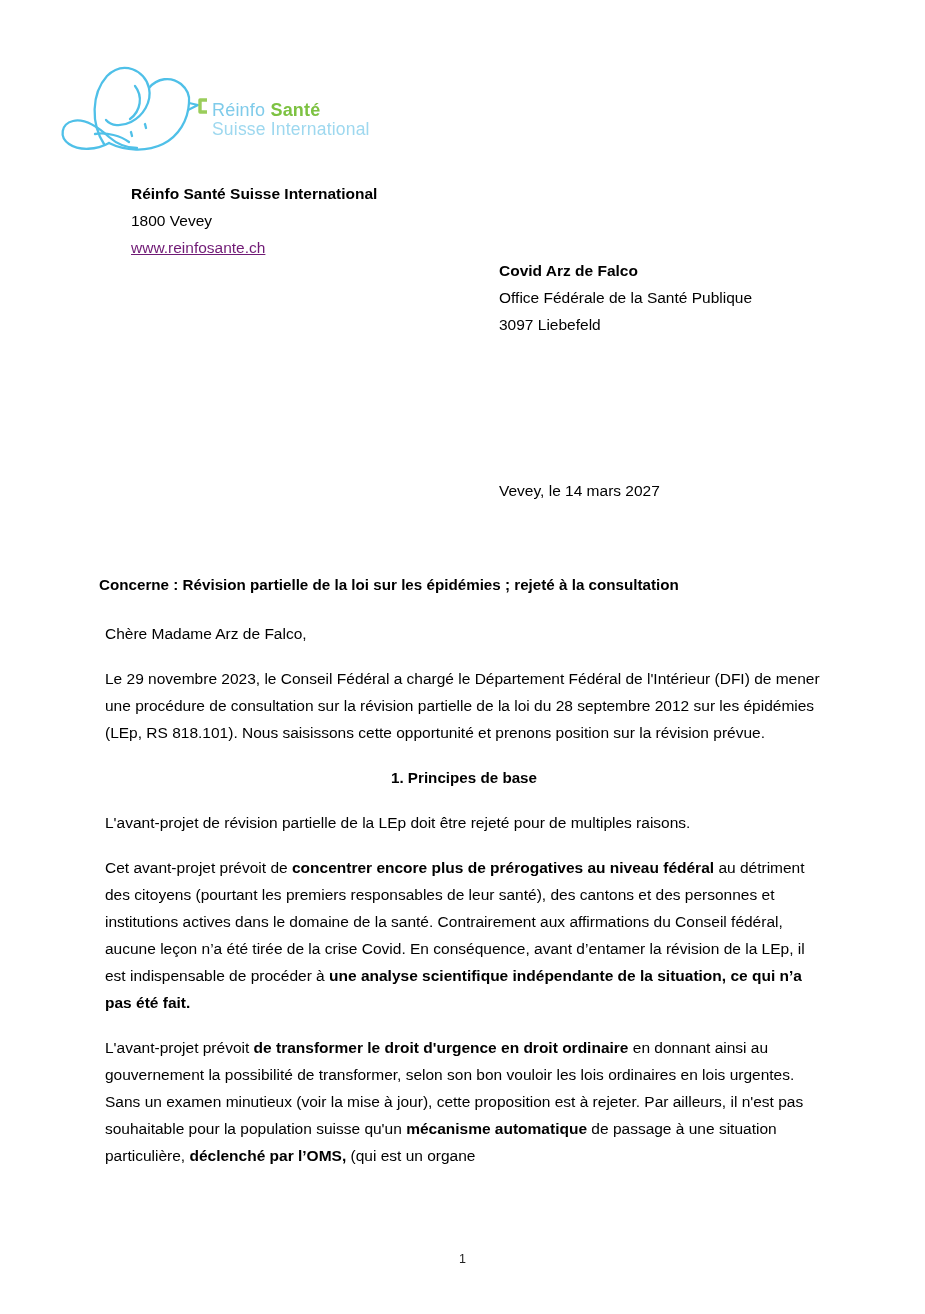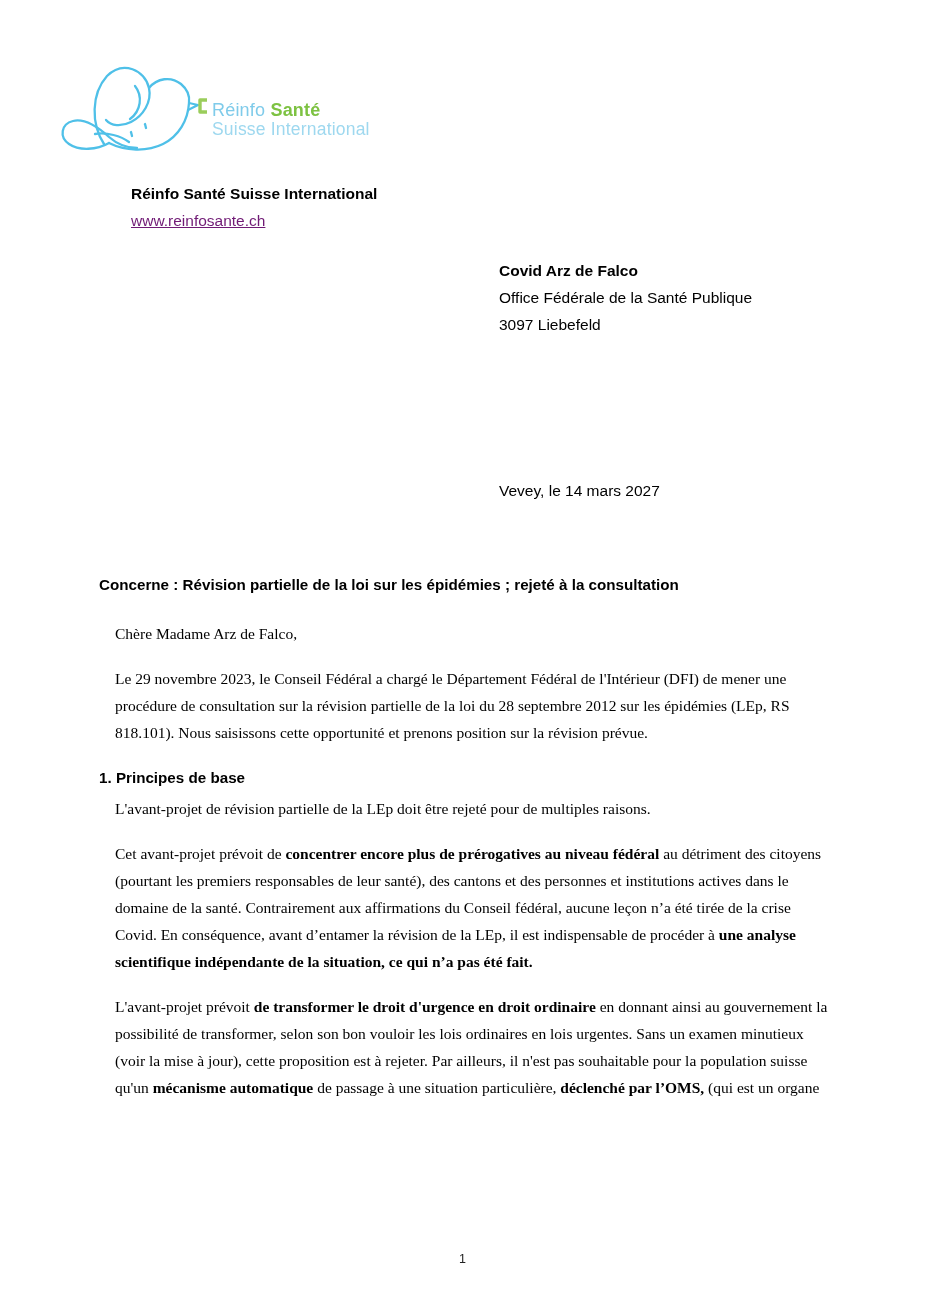--- a/index.html
+++ b/index.html
@@ -96,28 +96,28 @@
 
   .body {
     position: absolute;
     left: 99px;
     top: 620px;
     width: 730px;
     font-size: 15.5px;
     line-height: 27px;
   }
   .body p {
-    margin: 0 0 18px 16px;
-    font-family: Liberation Serif, serif;
+    margin: 0 0 18px 6px;
   }
   .body h2 {
-    margin: 0 0 4px 0;
+    margin: 0 0 18px 0;
     font-size: 15.2px;
     font-weight: bold;
     line-height: 27px;
+    text-align: center;
   }
   .body b { font-weight: bold; }
 
   .footer-page {
     position: absolute;
     left: 0;
     top: 1252px;
     width: 925px;
     text-align: center;
     font-size: 12.5px;
@@ -154,20 +154,21 @@
       </g>
     </svg>
     <div class="logo-text">
       <div class="logo-line1"><span class="lt-blue">Réinfo </span><span class="lt-green">Santé</span></div>
       <div class="logo-line2 lt-blue2">Suisse International</div>
     </div>
   </div>
 
   <div class="sender">
     <div class="bold">Réinfo Santé Suisse International</div>
+    <div>1800 Vevey</div>
     <div><a class="link" href="#">www.reinfosante.ch</a></div>
   </div>
 
   <div class="recipient">
     <div class="bold">Covid Arz de Falco</div>
     <div>Office Fédérale de la Santé Publique</div>
     <div>3097 Liebefeld</div>
   </div>
 
   <div class="dateline">Vevey, le 14 mars 2027</div>

